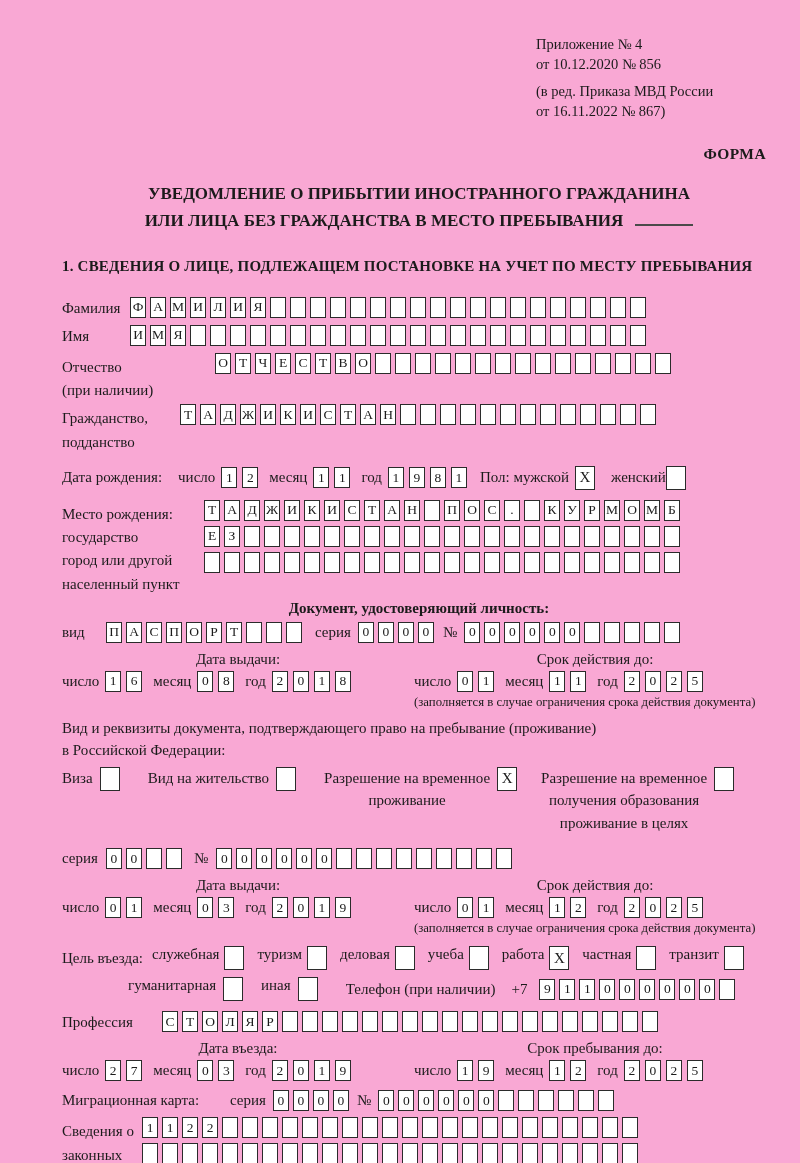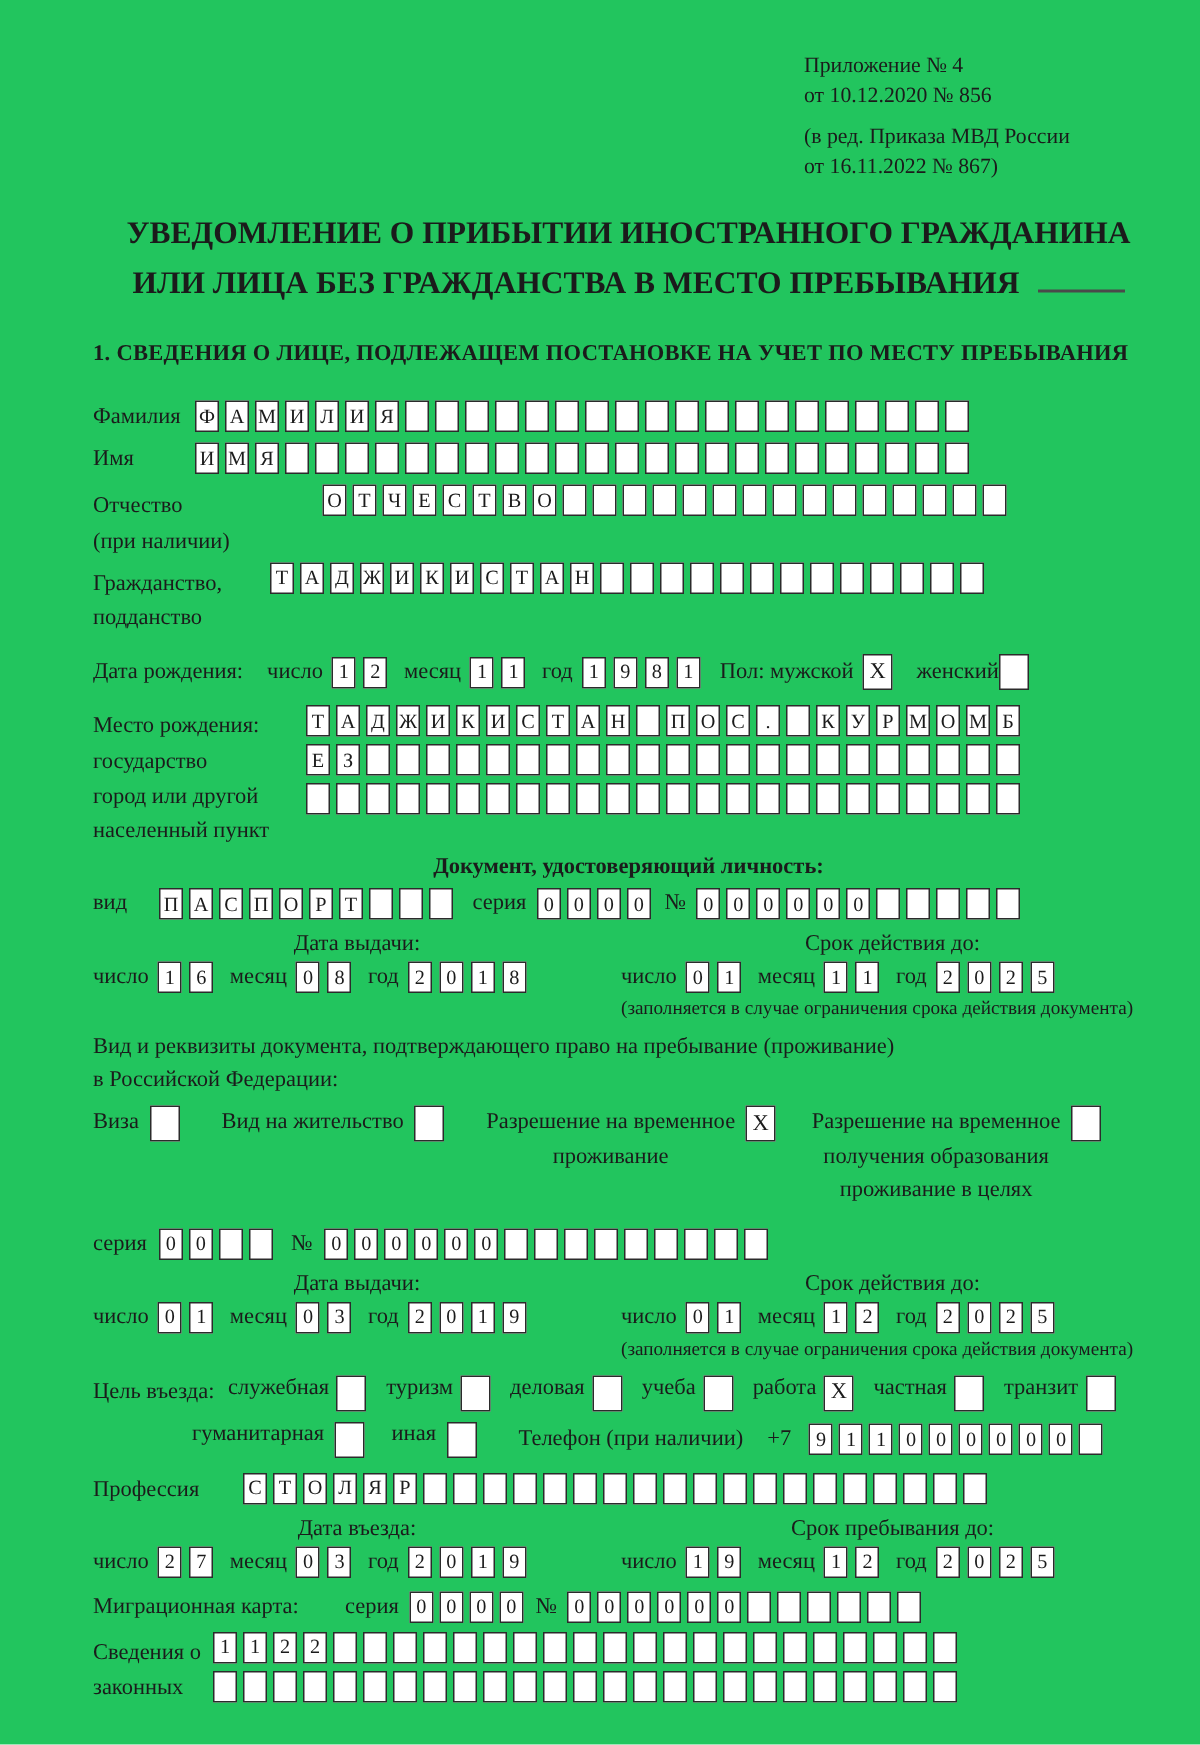--- a/index.html
+++ b/index.html
@@ -1,27 +1,27 @@
 <!DOCTYPE html>
 <html><head>
 <meta charset="utf-8">
 <style>
   * { box-sizing: border-box; }
   html,body { margin:0; padding:0; background:#ffffff; }
   body { font-family:"Liberation Serif","DejaVu Serif",serif; color:#1b1b1b; }
-  .page { width:800px; height:1163px; padding:28px 24px 10px 62px; position:relative; overflow:hidden; background:#22c55e; }
+  .page { width:800px; height:1163px; padding:28px 24px 10px 62px; position:relative; overflow:hidden; background:#f9a8d4; }
 
   
   .hdr { display:flex; justify-content:flex-end; margin-top:6px; }
   .hdr-block { width:240px; font-size:14.5px; line-height:1.4; }
   .hdr-sub { margin-top:6px; }
   .forma { text-align:right; font-weight:bold; font-size:15.5px; margin-top:24px; padding-right:10px; letter-spacing:.4px; }
 
   
-  .title { text-align:center; font-weight:bold; font-size:21px; margin-top:18px; line-height:1.55; }
+  .title { text-align:center; font-weight:bold; font-size:17px; margin-top:18px; line-height:1.55; }
   .blank-line { display:inline-block; width:58px; border-bottom:2px solid #4a4a4a; margin-left:12px; }
   .sec-title { font-weight:bold; font-size:15px; margin-top:24px; letter-spacing:.2px; }
 
   
   .row { display:flex; align-items:flex-start; margin-top:7px; font-size:15px; }
   .flabel { flex:none; padding-top:3px; }
   .w-fam { width:68px; }
   .w-pat { width:153px; }
   .w-cit { width:118px; }
   .w-place { width:142px; }
@@ -74,20 +74,21 @@
   <div class="hdr">
     <div class="hdr-block">
       <div>Приложение № 4</div>
       <div>от 10.12.2020 № 856</div>
       <div class="hdr-sub">
         <div>(в ред. Приказа МВД России</div>
         <div>от 16.11.2022 № 867)</div>
       </div>
     </div>
   </div>
+  <div class="forma">ФОРМА</div>
 
   <div class="title">
     <div>УВЕДОМЛЕНИЕ О ПРИБЫТИИ ИНОСТРАННОГО ГРАЖДАНИНА</div>
     <div>
       <span>ИЛИ ЛИЦА БЕЗ ГРАЖДАНСТВА В МЕСТО ПРЕБЫВАНИЯ</span><span class="blank-line"></span>
     </div>
   </div>
 
   <div class="sec-title">1. СВЕДЕНИЯ О ЛИЦЕ, ПОДЛЕЖАЩЕМ ПОСТАНОВКЕ НА УЧЕТ ПО МЕСТУ ПРЕБЫВАНИЯ</div>
 

